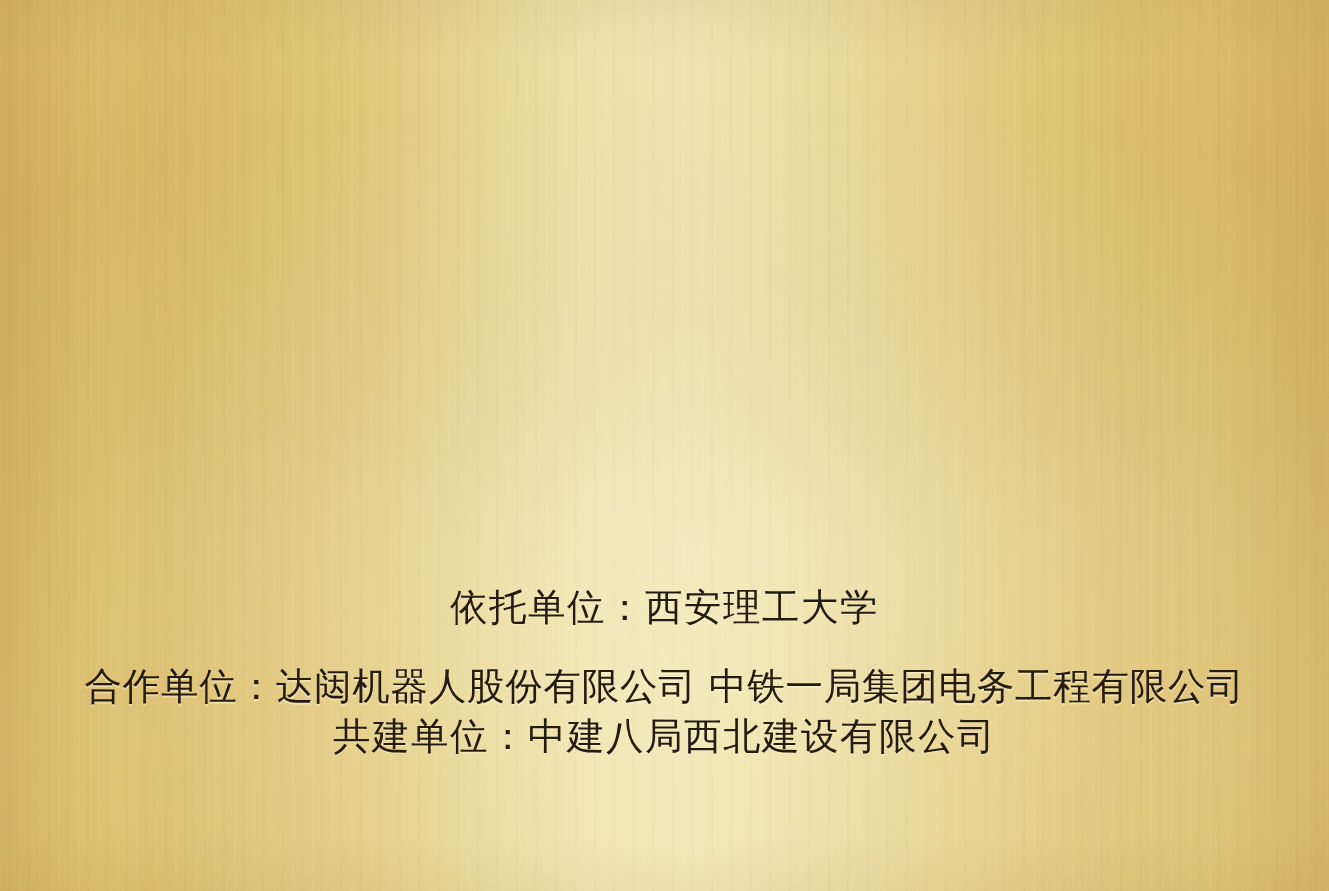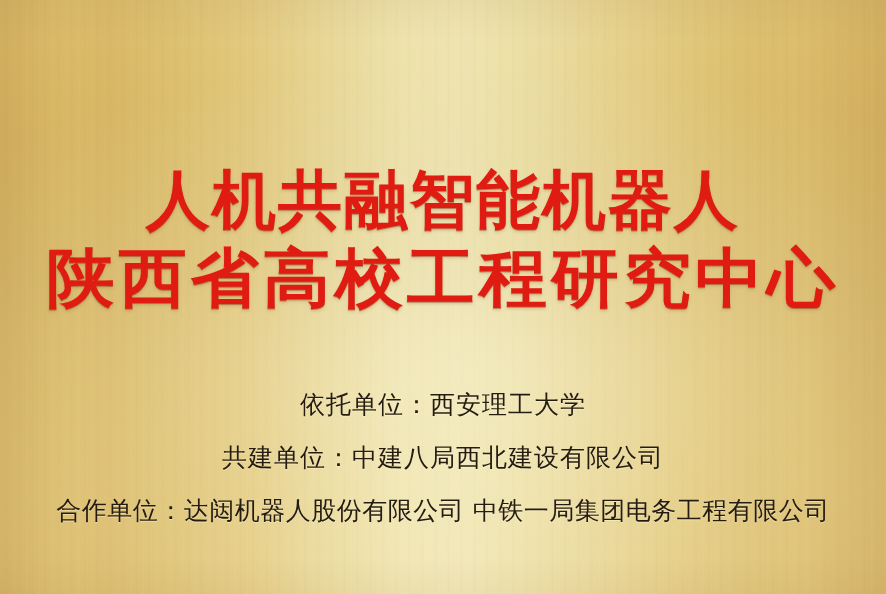--- a/index.html
+++ b/index.html
@@ -164,25 +164,21 @@
 
 <div class="plaque">
 
   <div class="sheen-v"></div>
   <div class="sheen-stripes"></div>
   <div class="sheen-spec"></div>
   <div class="vignette"></div>
 
   <div class="content">
 
-    <div class="title-block">
-      <div class="title-line title-line-1">人机共融智能机器人</div>
-      <div class="title-line title-line-2">陕西省高校工程研究中心</div>
-    </div>
 
     <div class="sub-block">
       <div class="sub-line sub-line-1">依托单位：西安理工大学</div>
+      <div class="sub-line sub-line-3">合作单位：达闼机器人股份有限公司  中铁一局集团电务工程有限公司</div>
       <div class="sub-line sub-line-2">共建单位：中建八局西北建设有限公司</div>
-      <div class="sub-line sub-line-3">合作单位：达闼机器人股份有限公司  中铁一局集团电务工程有限公司</div>
     </div>
 
   </div>
 </div>
 
 </body></html>

